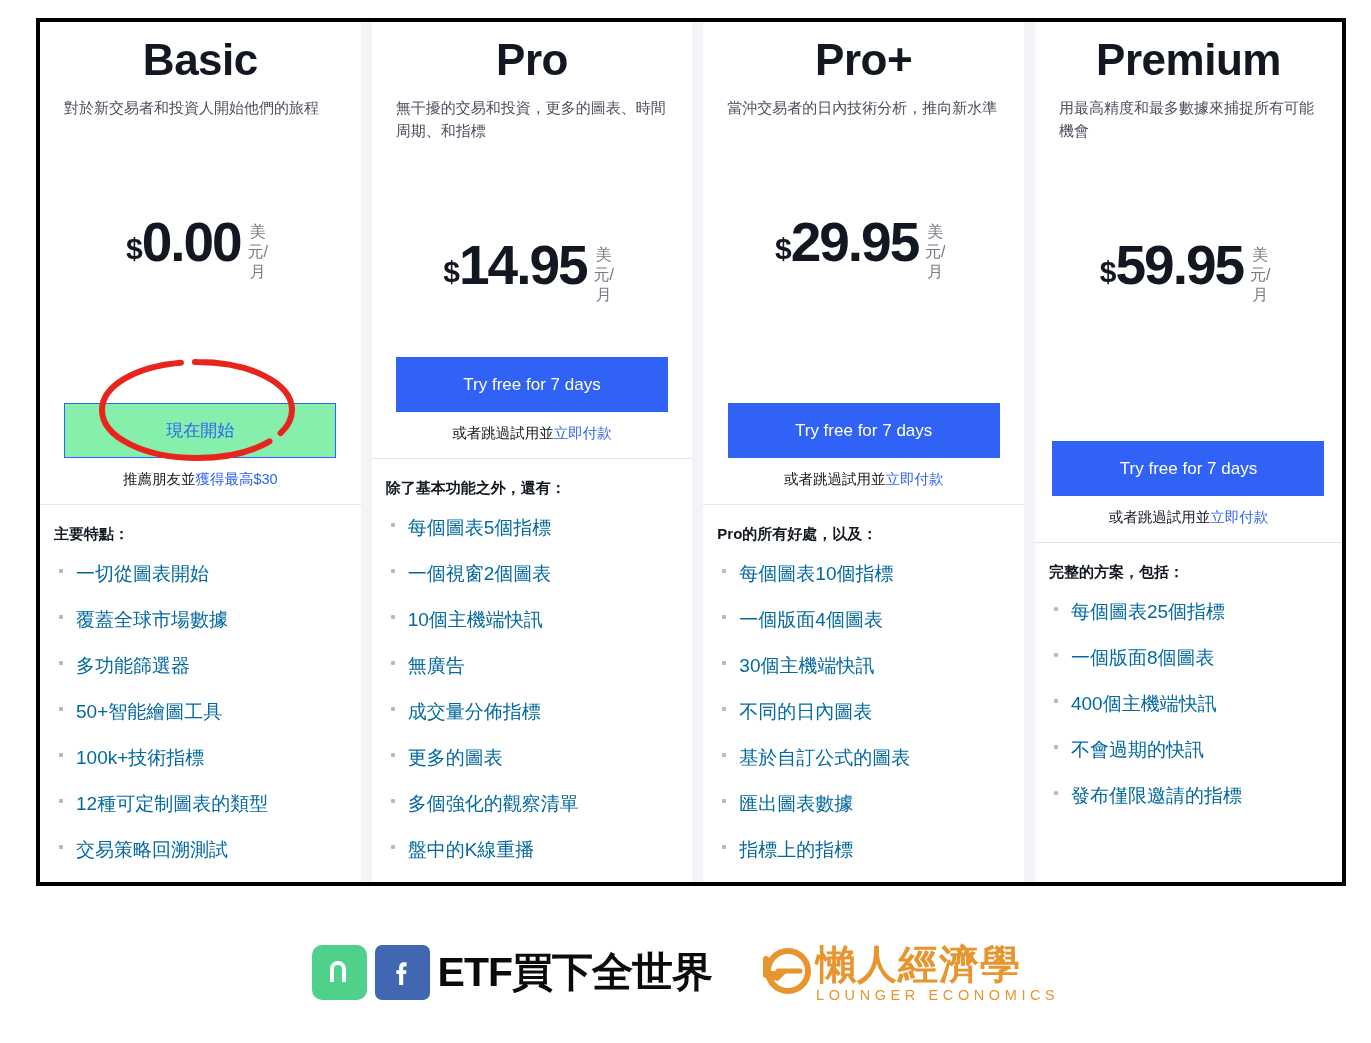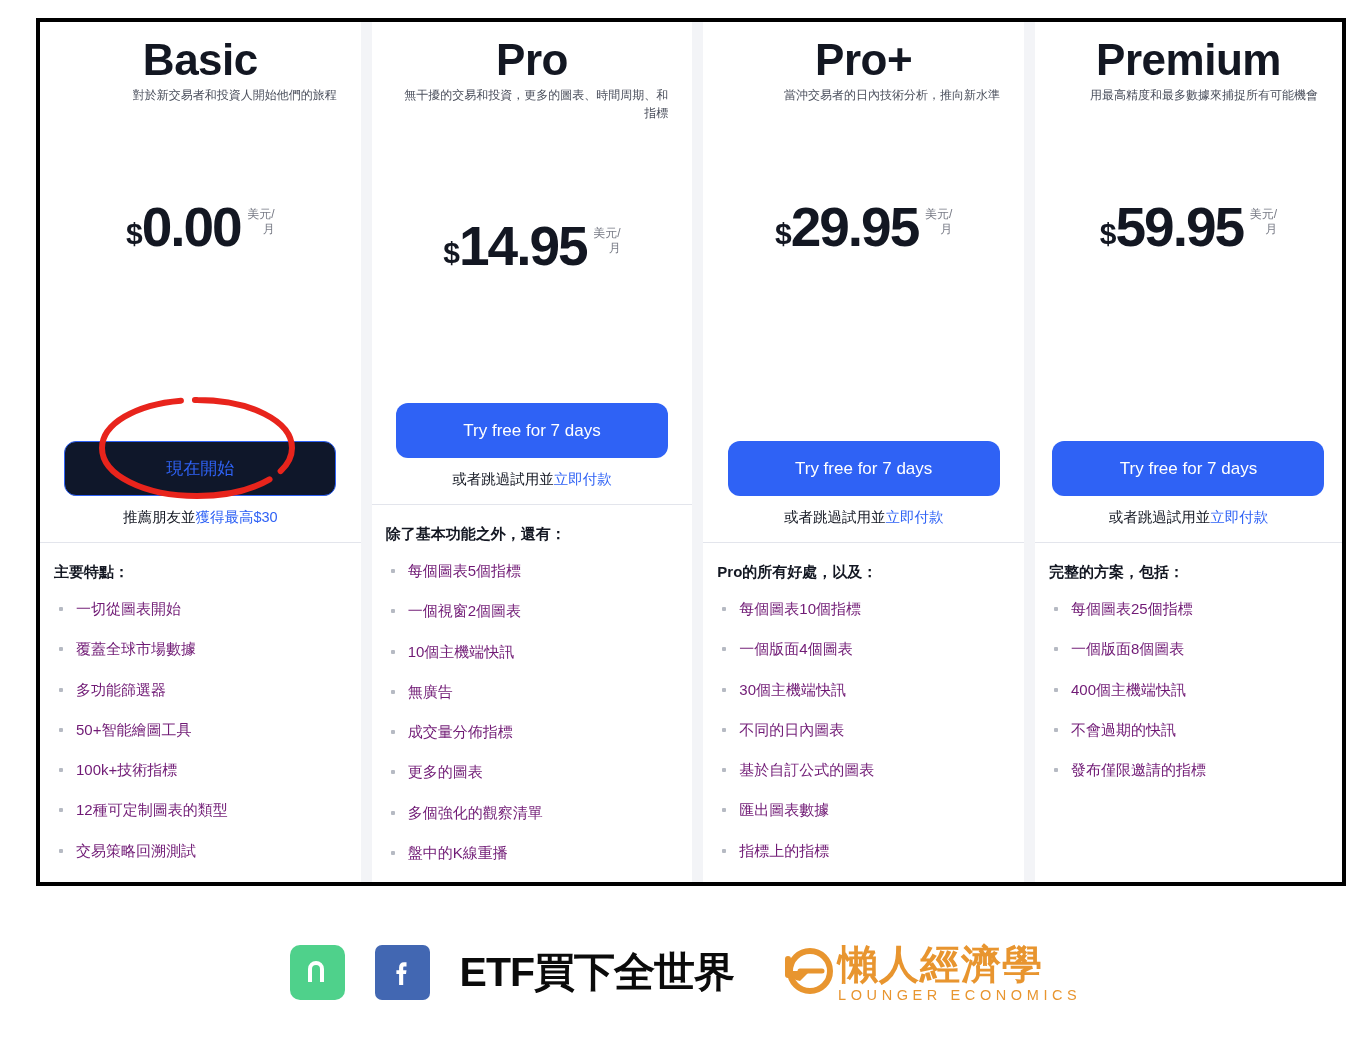--- a/index.html
+++ b/index.html
@@ -64,22 +64,23 @@
     margin-top: 13px;
     text-align: center;
     font-size: 44px;
     font-weight: bold;
     letter-spacing: -0.5px;
     color: #131722;
     line-height: 1.15;
   }
 
   .plan-desc {
-    text-align: right;
-    font-size: 12px;
+    margin-top: 10px;
+    text-align: left;
+    font-size: 15px;
     line-height: 1.55;
     color: #4a4f5c;
     padding: 0 10px;
   }
 
   .price-wrap {
     margin-top: 96px;
     display: flex;
     align-items: flex-start;
     justify-content: center;
@@ -92,54 +93,54 @@
     margin-top: 19px;
     letter-spacing: -1px;
   }
   .price-amount {
     font-size: 55px;
     font-weight: bold;
     line-height: 1;
     letter-spacing: -2px;
   }
   .price-unit {
-    font-size: 12px;
+    font-size: 16px;
     line-height: 1.25;
     color: #787b86;
     margin-top: 7px;
     margin-left: 0;
     width: 34px;
-    text-align: right;
+    text-align: center;
   }
 
   .cta-area {
     margin-top: auto;
     margin-bottom: 15px;
     position: relative;
   }
 
   .cta-btn {
     display: block;
     width: 272px;
     height: 55px;
     margin: 0 auto;
-    border-radius: 12px;
+    border-radius: 0;
     font-size: 17px;
     line-height: 55px;
     text-align: center;
     cursor: pointer;
     border: none;
     font-family: inherit;
   }
   .cta-btn.filled {
     background: #2f62f5;
     color: #ffffff;
   }
   .cta-btn.outlined {
-    background: #0f172a;
+    background: #86efac;
     color: #2f62f5;
     border: 1px solid #2f62f5;
     line-height: 53px;
   }
 
   .cta-sub {
     margin-top: 12px;
     text-align: center;
     font-size: 14.5px;
     color: #131722;
@@ -168,23 +169,23 @@
     font-size: 15px;
     font-weight: bold;
     color: #131722;
     margin-bottom: 16px;
     line-height: 1.4;
   }
   .feat-list { list-style: none; }
   .feat-item {
     position: relative;
     padding-left: 22px;
-    font-size: 15px;
+    font-size: 19px;
     line-height: 1.45;
-    color: #701a75;
+    color: #0369a1;
     margin-bottom: 18.5px;
   }
   .feat-item::before {
     content: "";
     position: absolute;
     left: 5px;
     top: 9px;
     width: 4px;
     height: 4px;
     background: #b6bac3;
@@ -200,21 +201,21 @@
     height: 115px;
     display: flex;
     align-items: center;
     justify-content: center;
     gap: 26px;
   }
 
   .brand-left {
     display: flex;
     align-items: center;
-    gap: 30px;
+    gap: 8px;
   }
 
   .logo-green {
     width: 55px;
     height: 55px;
     border-radius: 10px;
     background: #4fd18b;
     display: flex;
     align-items: center;
     justify-content: center;

